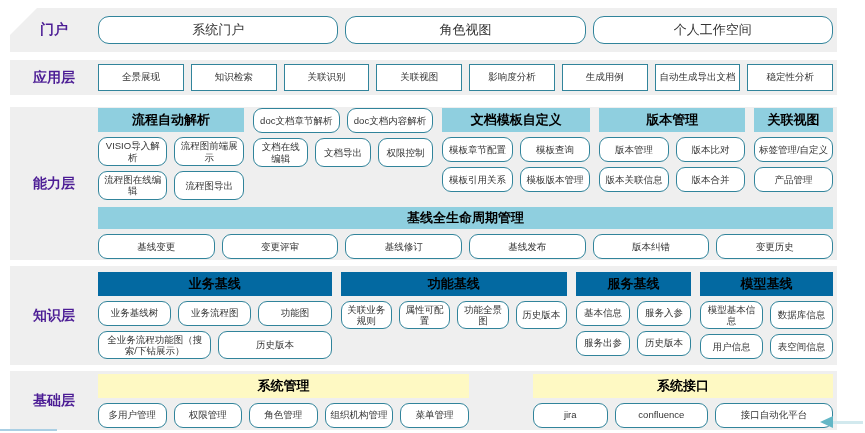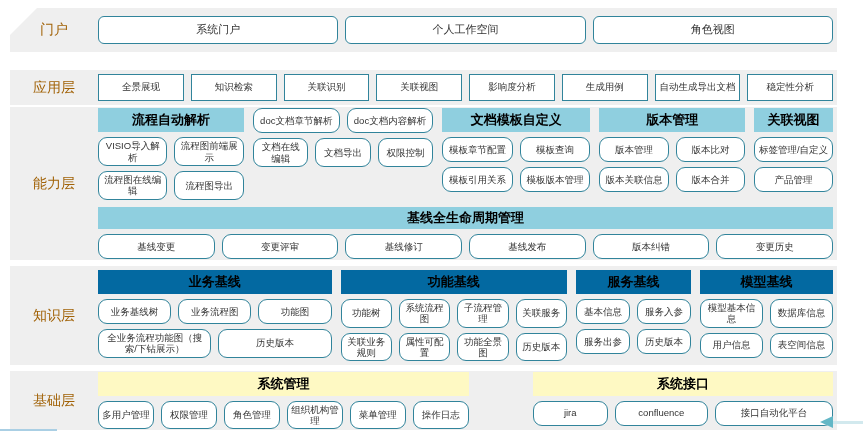--- a/index.html
+++ b/index.html
@@ -2,35 +2,35 @@
 <html><head>
 <meta charset="utf-8">
 <style>
   * { box-sizing: border-box; margin: 0; padding: 0; }
   html,body { background:#fff; }
   body { font-family:"Liberation Sans","DejaVu Sans",sans-serif; }
   .canvas { position:relative; width:865px; height:433px; background:#fff; overflow:hidden; }
 
   .band { position:absolute; left:10px; right:28px; background:#efefef; display:flex; align-items:center; }
   .band-portal { top:8px;  height:44px; clip-path:polygon(27px 0, 100% 0, 100% 100%, 0 100%, 0 27px); }
-  .band-app    { top:70px; height:35px; }
+  .band-app    { top:60px; height:35px; }
   .band-cap    { top:107px; height:153px; }
   .band-knw    { top:266px; height:99px; }
   .band-fnd    { top:371px; height:59px; }
 
-  .layer-label { flex:0 0 88px; text-align:center; font-weight:normal; font-size:14px; color:#a16207; }
+  .layer-label { flex:0 0 88px; text-align:center; font-weight:bold; font-size:14px; color:#4c1d95; }
   .content { flex:1; align-self:stretch; display:flex; flex-direction:column; justify-content:center; padding:5px 4px 5px 0; }
 
   .row { display:flex; gap:7px; }
   .row + .row { margin-top:5px; }
 
   .btn { flex:1; display:flex; align-items:center; justify-content:center; text-align:center;
          background:#fff; border:1.5px solid #31849b; border-radius:9px; color:#333;
          font-size:9.5px; line-height:1.2; padding:2px 3px; min-height:25px; }
-  .row-portal .btn { min-height:28px; border-radius:6px; font-size:11px; }
+  .row-portal .btn { min-height:28px; border-radius:11px; font-size:13px; }
   .row-app .btn { min-height:27px; border-radius:0;font-family:Liberation Serif, serif; }
 
   .groups-row { display:flex; gap:9px; }
   .group { display:flex; flex-direction:column; }
   .group-header { font-weight:bold; font-size:13px; color:#000; text-align:center; padding:3px 2px; margin-bottom:5px; }
   .hdr-cap { background:#8fcfdf; }
   .hdr-knw { background:#0369a1; }
   .hdr-fnd { background:#fef9c3; }
 
   .banner-header { margin-top:7px; margin-bottom:5px; padding:2px 8px; }
@@ -47,22 +47,22 @@
 </head>
 <body>
 
 <div class="canvas">
 
   <div class="band band-portal">
     <div class="layer-label">门户</div>
     <div class="content">
       <div class="row row-portal">
           <div class="btn">系统门户</div>
+          <div class="btn">角色视图</div>
           <div class="btn">个人工作空间</div>
-          <div class="btn">角色视图</div>
         </div>
     </div>
   </div>
 
   <div class="band band-app">
     <div class="layer-label">应用层</div>
     <div class="content">
       <div class="row row-app">
           <div class="btn">全景展现</div>
           <div class="btn">知识检索</div>
@@ -167,26 +167,20 @@
             </div>
           <div class="row">
               <div class="btn">全业务流程功能图（搜索/下钻展示）</div>
               <div class="btn">历史版本</div>
             </div>
         </div>
 
         <div class="group" style="flex:250 1 0">
           <div class="group-header hdr-knw">功能基线</div>
           <div class="row">
-              <div class="btn">功能树</div>
-              <div class="btn">系统流程图</div>
-              <div class="btn">子流程管理</div>
-              <div class="btn">关联服务</div>
-            </div>
-          <div class="row">
               <div class="btn">关联业务规则</div>
               <div class="btn">属性可配置</div>
               <div class="btn">功能全景图</div>
               <div class="btn">历史版本</div>
             </div>
         </div>
 
         <div class="group" style="flex:127 1 0">
           <div class="group-header hdr-knw">服务基线</div>
           <div class="row">
@@ -221,21 +215,20 @@
       <div class="groups-row">
 
         <div class="group" style="flex:368 1 0">
           <div class="group-header hdr-fnd">系统管理</div>
           <div class="row">
               <div class="btn">多用户管理</div>
               <div class="btn">权限管理</div>
               <div class="btn">角色管理</div>
               <div class="btn">组织机构管理</div>
               <div class="btn">菜单管理</div>
-              <div class="btn">操作日志</div>
             </div>
         </div>
 
         <div class="fnd-gap"></div>
 
         <div class="group" style="flex:298 1 0">
           <div class="group-header hdr-fnd">系统接口</div>
           <div class="row">
             <div class="btn" style="flex:73 1 0">
                 <span class="misspell">jira</span>

